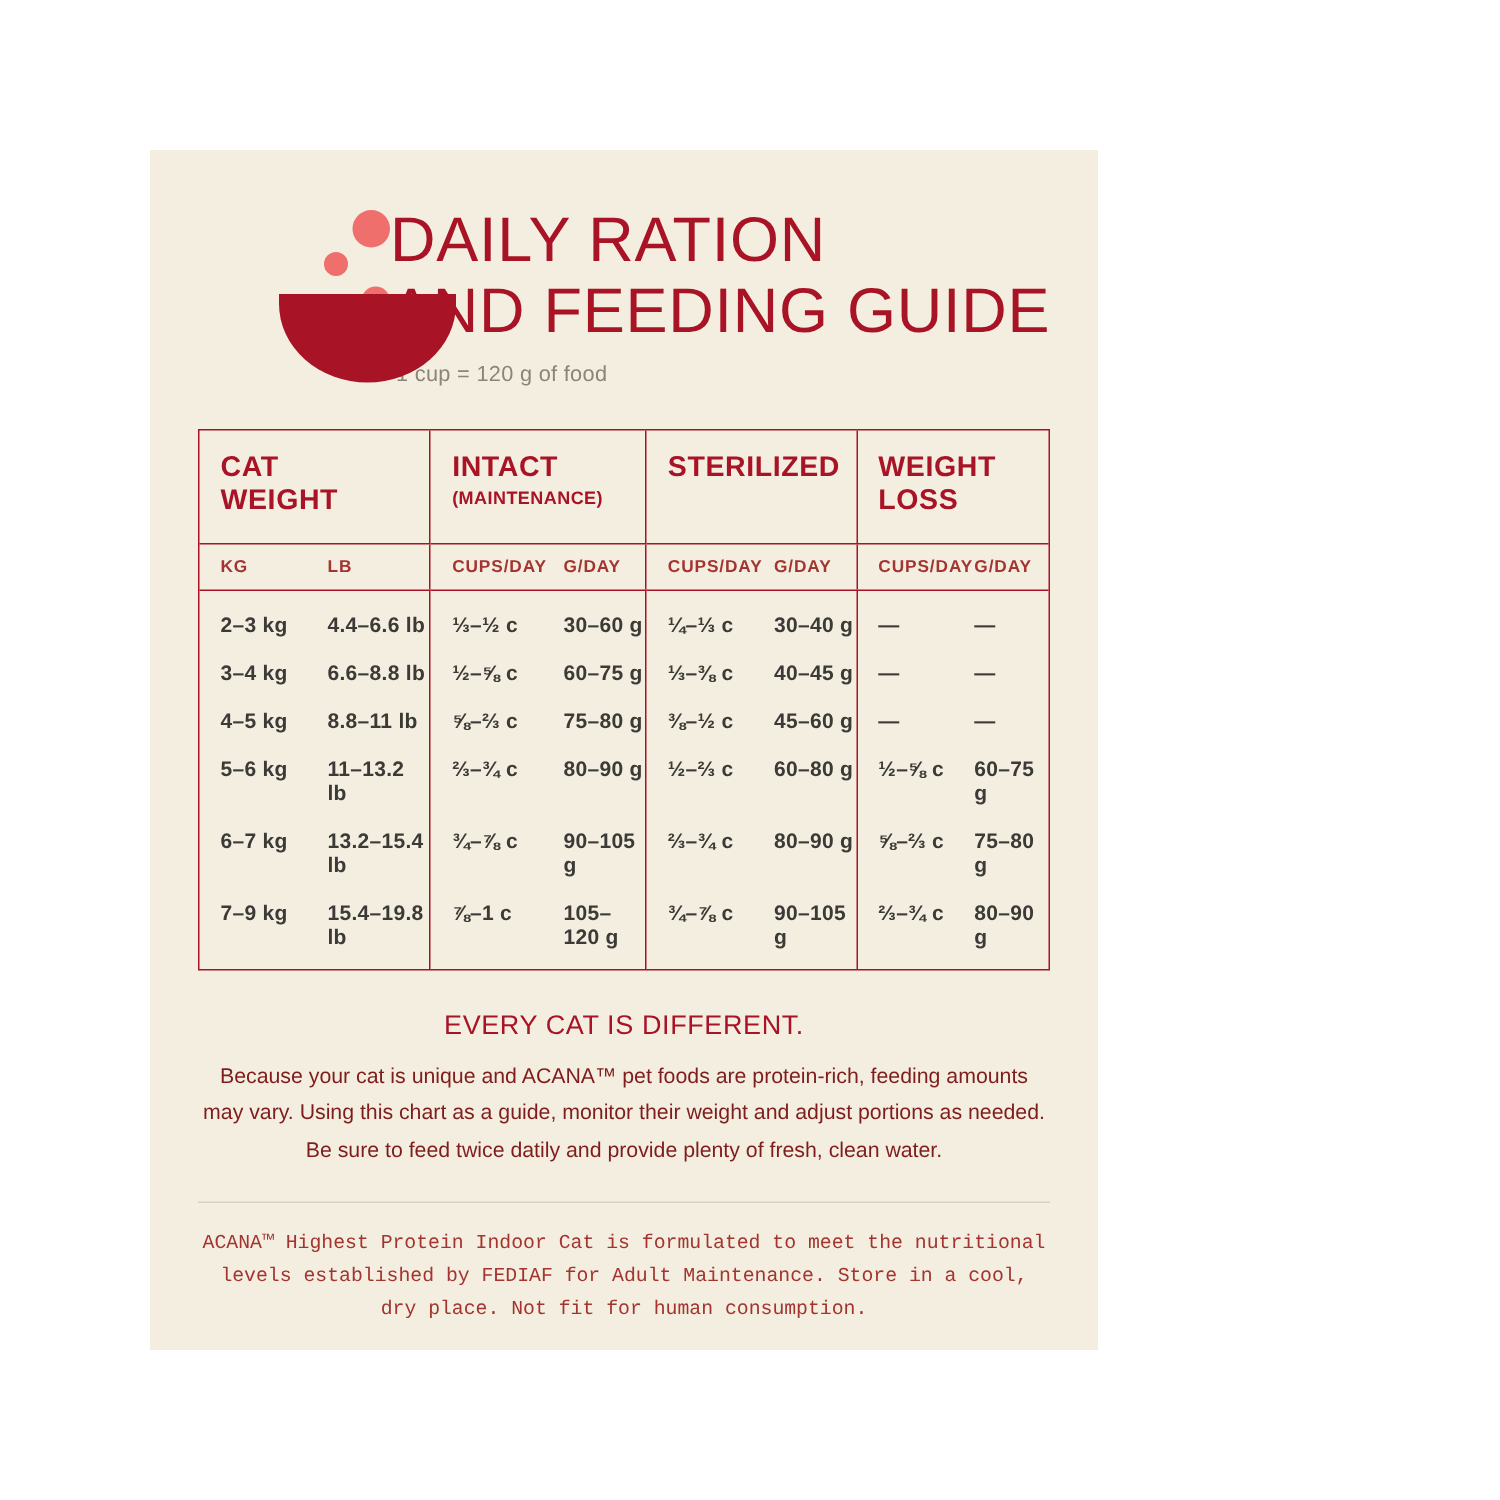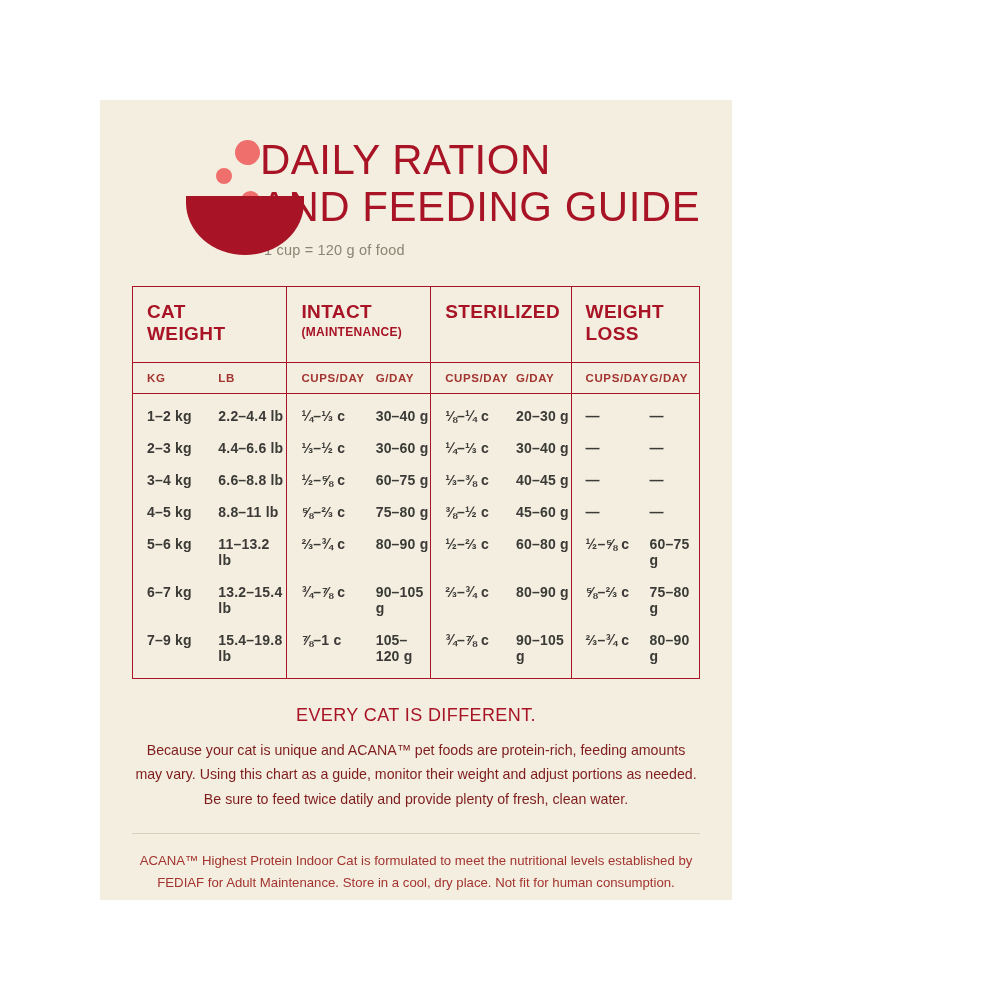--- a/index.html
+++ b/index.html
@@ -138,20 +138,21 @@
     margin-top: 12px;
   }
   .rule {
     border-top: 1px solid #d9d2bf;
     margin: 22px 0 16px 0;
   }
   .foot-note {
     color: #a3342f;
     font-size: 13.2px;
     line-height: 1.68;
+    font-family: Liberation Mono, monospace;
   }
 </style>
 </head>
 <body>
 
 <div class="page">
 
   <div class="header">
     <div class="bowl-wrap">
       <div class="dot dot1"></div>
@@ -202,30 +203,20 @@
           <td class="grpstart">CUPS/DAY</td>
           <td>G/DAY</td>
           <td class="grpstart">CUPS/DAY</td>
           <td>G/DAY</td>
           <td class="grpstart">CUPS/DAY</td>
           <td>G/DAY</td>
         </tr>
       </thead>
       <tbody class="rows">
         <tr>
-          <td>1–2 kg</td>
-          <td>2.2–4.4 lb</td>
-          <td class="grpstart">¼–⅓ c</td>
-          <td>30–40 g</td>
-          <td class="grpstart">⅛–¼ c</td>
-          <td>20–30 g</td>
-          <td class="grpstart">—</td>
-          <td>—</td>
-        </tr>
-        <tr>
           <td>2–3 kg</td>
           <td>4.4–6.6 lb</td>
           <td class="grpstart">⅓–½ c</td>
           <td>30–60 g</td>
           <td class="grpstart">¼–⅓ c</td>
           <td>30–40 g</td>
           <td class="grpstart">—</td>
           <td>—</td>
         </tr>
         <tr>

